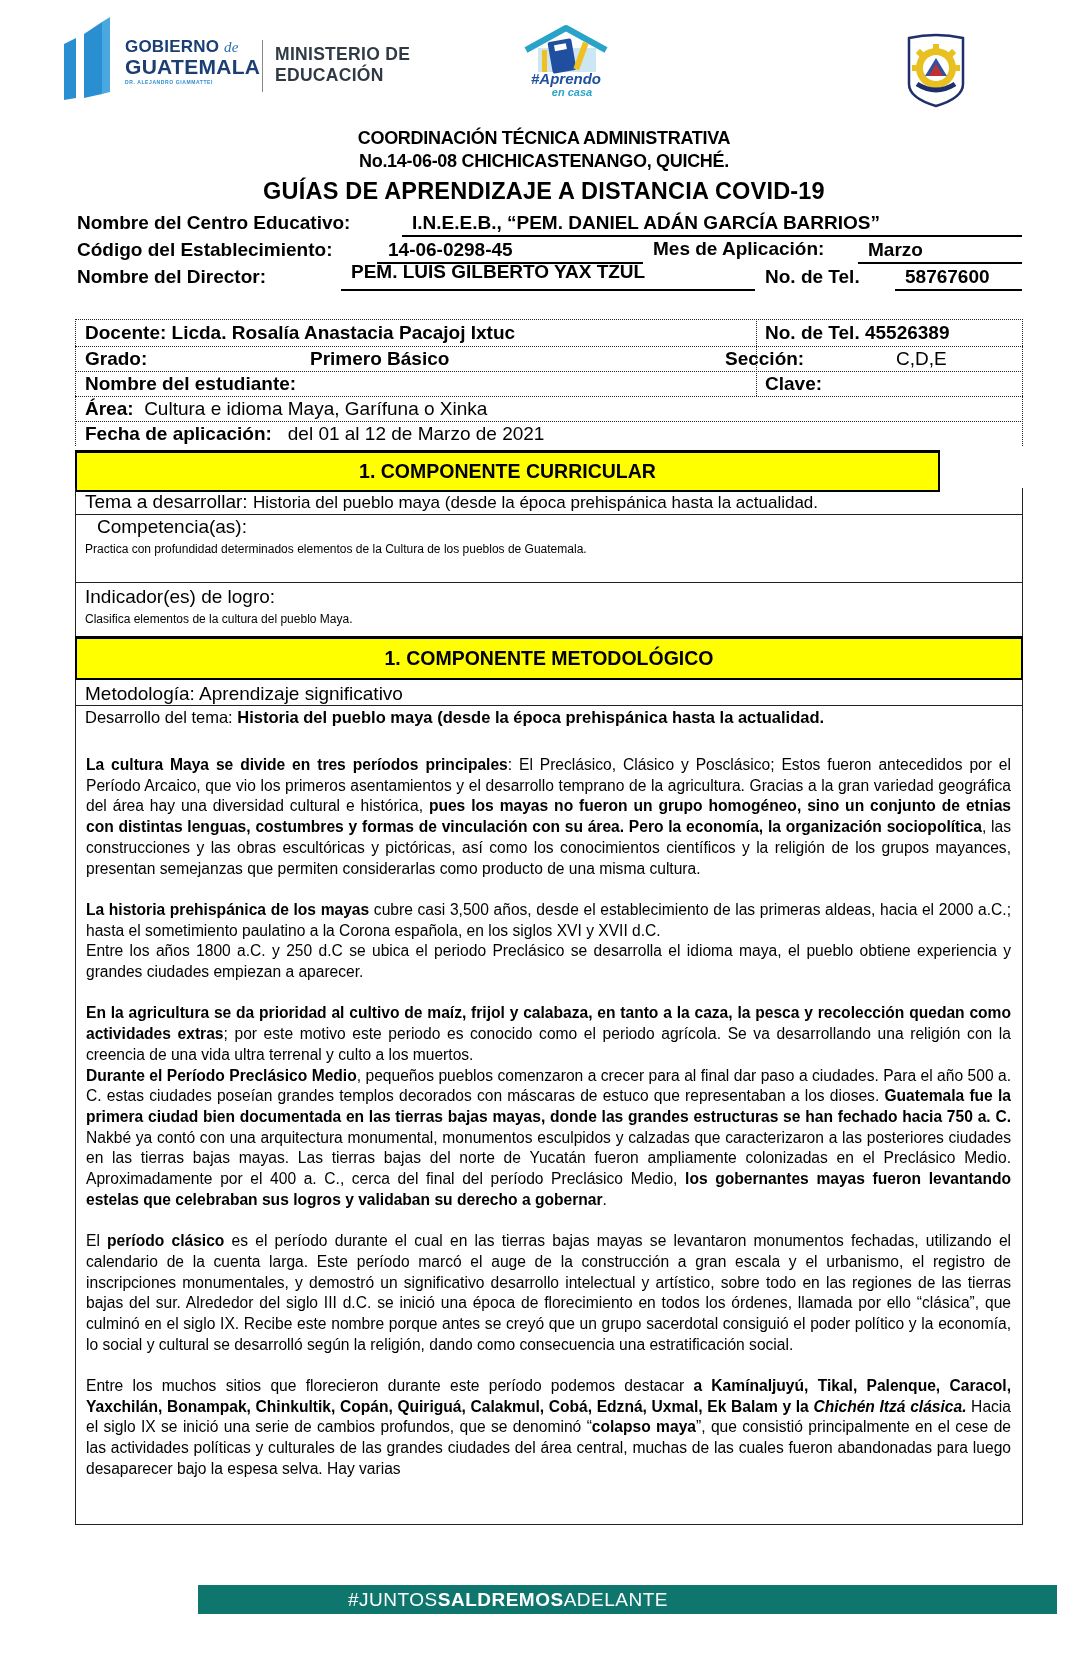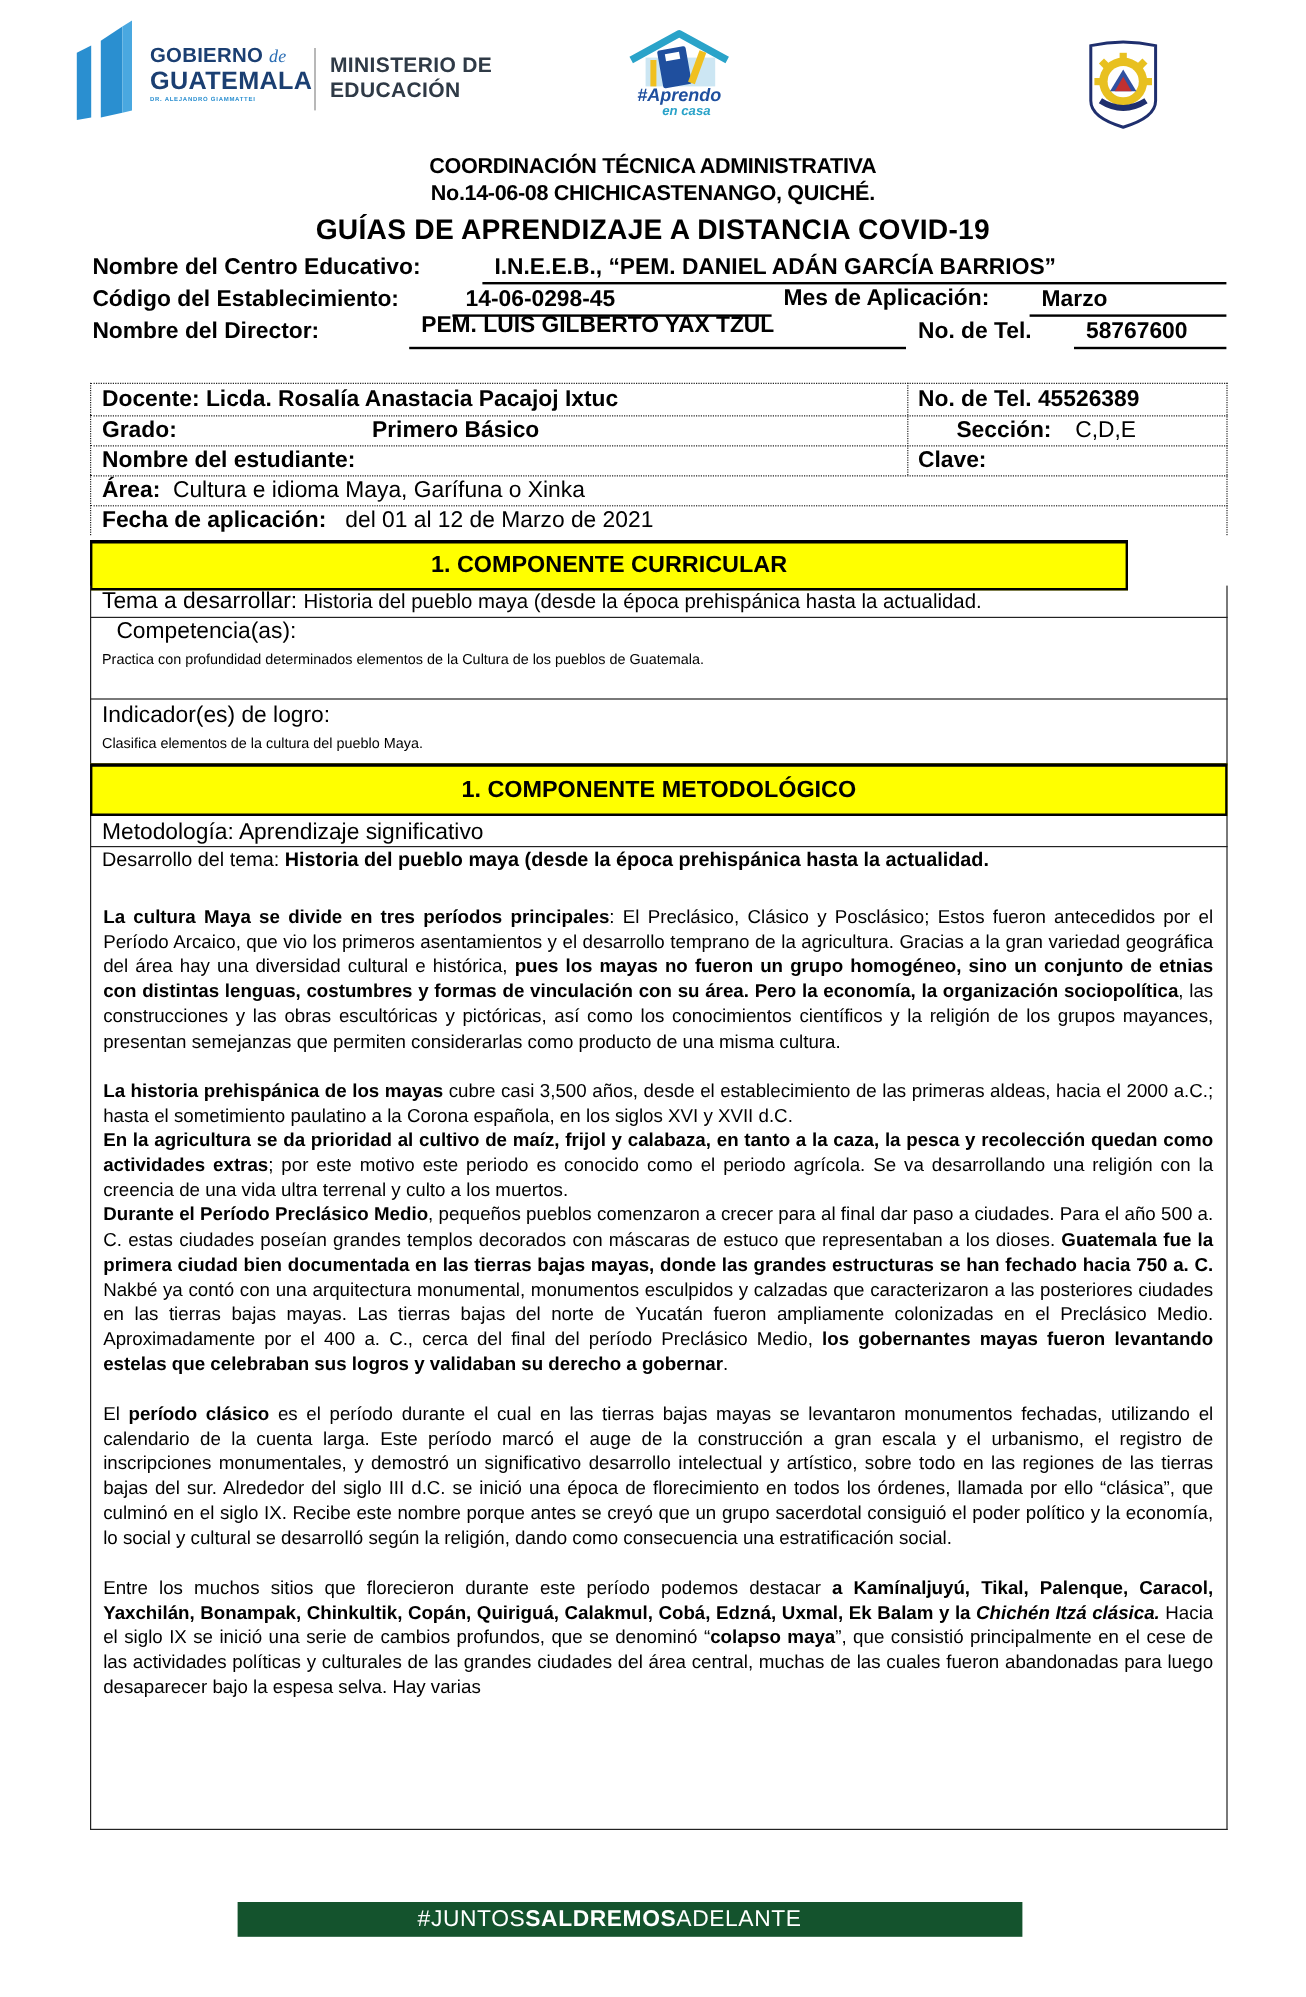--- a/index.html
+++ b/index.html
@@ -40,21 +40,21 @@
   .section-label { position: absolute; font-weight: normal; font-size: 19px; white-space: nowrap; }
   .section-text  { position: absolute; font-size: 12px; white-space: nowrap; }
 
   
   .body { position: absolute; left: 86px; width: 925px; font-size: 15.6px; line-height: 20.7px; text-align: justify; }
   .body p { margin: 0 0 20.7px 0; }
   .body p.tight { margin-bottom: 0; }
   .body strong { font-weight: bold; }
 
   
-  .footer-banner { left: 198px; top: 1585px; width: 654px; height: 29px; background: #14532d; color: #fff;
+  .footer-banner { left: 198px; top: 1585px; width: 859px; height: 29px; background: #0f766e; color: #fff;
                    font-size: 19px; line-height: 29px; letter-spacing: 0.5px; }
   .footer-banner .inner { position: absolute; left: 150px; }
   .footer-banner .light { font-weight: normal; }
   .footer-banner .bold { font-weight: bold; }
 </style>
 </head>
 <body>
 
 <svg class="abs gob-bars" viewBox="0 0 50 86">
   <polygon points="2,30 14,24 14,84 2,86" fill="#2a8fd0"></polygon>
@@ -130,21 +130,21 @@
   <div class="dotted-h" style="left:75px; top:421px; width:948px;"></div>
   <div class="dotted-v" style="left:75px; top:319px; height:127px;"></div>
   <div class="dotted-v" style="left:1022px; top:319px; height:127px;"></div>
   <div class="dotted-v" style="left:756px; top:319px; height:77px;"></div>
 
   <div class="cell b" style="left:85px; top:321px;">Docente: Licda. Rosalía Anastacia Pacajoj Ixtuc</div>
   <div class="cell b" style="left:765px; top:321px;">No. de Tel. 45526389</div>
 
   <div class="cell b" style="left:85px; top:347px;">Grado:</div>
   <div class="cell b" style="left:310px; top:347px;">Primero Básico</div>
-  <div class="cell b" style="left:797px; top:347px;">Sección:</div>
+  <div class="cell b" style="left:725px; top:347px;">Sección:</div>
   <div class="cell" style="left:896px; top:347px;">C,D,E</div>
 
   <div class="cell b" style="left:85px; top:372px;">Nombre del estudiante:</div>
   <div class="cell b" style="left:765px; top:372px;">Clave:</div>
 
   <div class="cell" style="left:85px; top:397px;">
     <span class="b">Área:</span>&nbsp;
     <span>Cultura e idioma Maya, Garífuna o Xinka</span>
   </div>
   <div class="cell" style="left:85px; top:422px;">
@@ -178,20 +178,21 @@
 <div class="section-label" style="left:85px; top:683px;">Metodología: Aprendizaje significativo</div>
 <div class="solid-h" style="left:75px; top:705px; width:948px;"></div>
 <div class="section-text" style="left:85px; top:708px; font-size:16.5px;">
   <span>Desarrollo del tema:</span>
   <span class="b">Historia del pueblo maya (desde la época prehispánica hasta la actualidad.</span>
 </div>
 
 <div class="body" style="top:755px;">
   <p><strong>La cultura Maya se divide en tres períodos principales</strong><span>: El Preclásico, Clásico y Posclásico; Estos fueron antecedidos por el Período Arcaico, que vio los primeros asentamientos y el desarrollo temprano de la agricultura. Gracias a la gran variedad geográfica del área hay una diversidad cultural e histórica, </span><strong>pues los mayas no fueron un grupo homogéneo, sino un conjunto de etnias con distintas lenguas, costumbres y formas de vinculación con su área. Pero la economía, la organización sociopolítica</strong><span>, las construcciones y las obras escultóricas y pictóricas, así como los conocimientos científicos y la religión de los grupos mayances, presentan semejanzas que permiten considerarlas como producto de una misma cultura.</span></p>
   <p class="tight"><strong>La historia prehispánica de los mayas</strong><span> cubre casi 3,500 años, desde el establecimiento de las primeras aldeas, hacia el 2000 a.C.; hasta el sometimiento paulatino a la Corona española, en los siglos XVI y XVII d.C.</span></p>
+  <p><span>Entre los años 1800 a.C. y 250 d.C se ubica el periodo Preclásico se desarrolla el idioma maya, el pueblo obtiene experiencia y grandes ciudades empiezan a aparecer.</span></p>
   <p class="tight"><strong>En la agricultura se da prioridad al cultivo de maíz, frijol y calabaza, en tanto a la caza, la pesca y recolección quedan como actividades extras</strong><span>; por este motivo este periodo es conocido como el periodo agrícola. Se va desarrollando una religión con la creencia de una vida ultra terrenal y culto a los muertos.</span></p>
   <p><strong>Durante el Período Preclásico Medio</strong><span>, pequeños pueblos comenzaron a crecer para al final dar paso a ciudades. Para el año 500 a. C. estas ciudades poseían grandes templos decorados con máscaras de estuco que representaban a los dioses. </span><strong>Guatemala fue la primera ciudad bien documentada en las tierras bajas mayas, donde las grandes estructuras se han fechado hacia 750 a. C.</strong><span> Nakbé ya contó con una arquitectura monumental, monumentos esculpidos y calzadas que caracterizaron a las posteriores ciudades en las tierras bajas mayas. Las tierras bajas del norte de Yucatán fueron ampliamente colonizadas en el Preclásico Medio.  Aproximadamente por el 400 a. C., cerca del final del período Preclásico Medio, </span><strong>los gobernantes mayas fueron levantando estelas que celebraban sus logros y validaban su derecho a gobernar</strong><span>.</span></p>
   <p><span>El </span><strong>período clásico</strong><span> es el período durante el cual en las tierras bajas mayas se levantaron monumentos fechadas, utilizando el calendario de la cuenta larga. Este período marcó el auge de la construcción a gran escala y el urbanismo, el registro de inscripciones monumentales, y demostró un significativo desarrollo intelectual y artístico, sobre todo en las regiones de las tierras bajas del sur. Alrededor del siglo III d.C. se inició una época de florecimiento en todos los órdenes, llamada por ello “clásica”, que culminó en el siglo IX. Recibe este nombre porque antes se creyó que un grupo sacerdotal consiguió el poder político y la economía, lo social y cultural se desarrolló según la religión, dando como consecuencia una estratificación social.</span></p>
   <p class="tight"><span>Entre los muchos sitios que florecieron durante este período podemos destacar </span><strong>a Kamínaljuyú, Tikal, Palenque, Caracol, Yaxchilán, Bonampak, Chinkultik, Copán, Quiriguá, Calakmul, Cobá, Edzná, Uxmal, Ek Balam y la </strong><strong style="font-style: italic;">Chichén Itzá clásica.</strong><span> Hacia el siglo IX se inició una serie de cambios profundos, que se denominó “</span><strong>colapso maya</strong><span>”, que consistió principalmente en el cese de las actividades políticas y culturales de las grandes ciudades del área central, muchas de las cuales fueron abandonadas para luego desaparecer bajo la espesa selva. Hay varias</span></p>
 </div>
 
 <div class="abs footer-banner">
   <span class="inner"><span class="light">#JUNTOS</span><span class="bold">SALDREMOS</span><span class="light">ADELANTE</span></span>
 </div>
 

